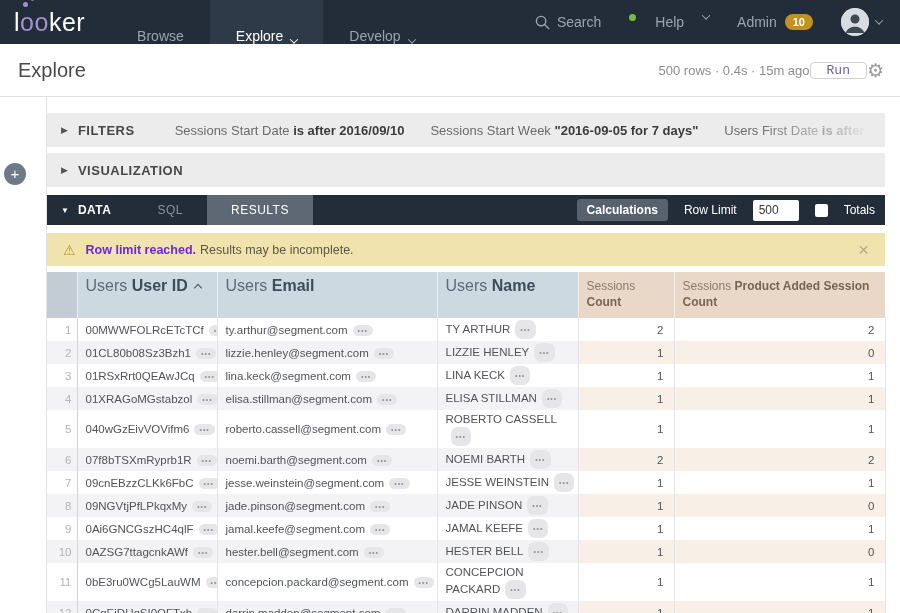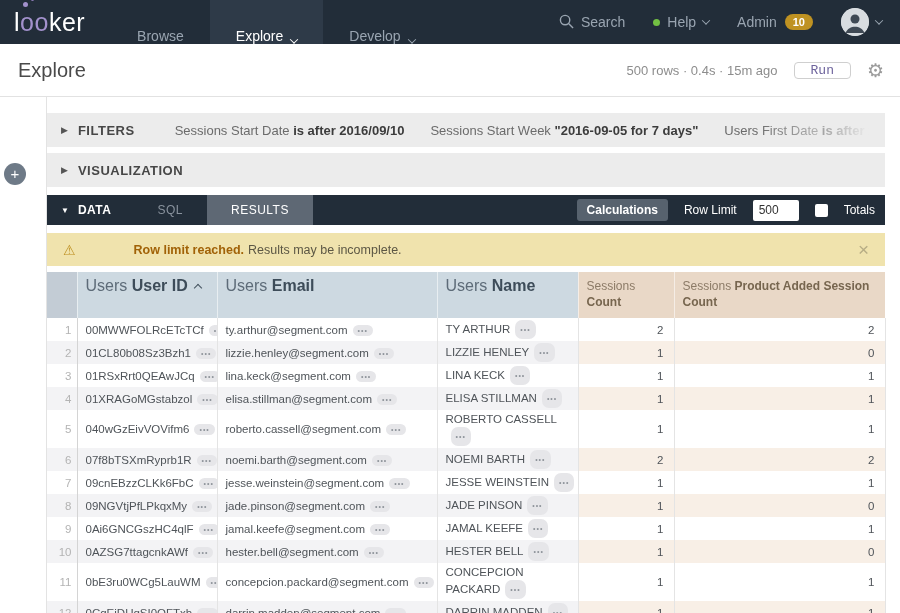--- a/index.html
+++ b/index.html
@@ -9,32 +9,32 @@
   
   .navbar { display:flex; align-items:stretch; height:44px; background:#222d39; color:#9aa5b1; font-size:14px; }
   .logo { display:flex; align-items:center; padding:0 26px 0 14px; font-size:25px; color:#fff; letter-spacing:.5px; }
   .logo .oo { color:#a291cc; position:relative; }
   .logo .oo::before { content:""; position:absolute; width:5px; height:5px; border-radius:50%; background:#a291cc; top:-6px; left:3px; }
   .logo .oo::after  { content:""; position:absolute; width:3px; height:3px; border-radius:50%; background:#8d7bb8; top:-10px; left:11px; }
   .nav-item { display:flex; align-items:flex-end; gap:8px; padding:0 26px; cursor:pointer; }
   .nav-item.active { background:#2e3a48; color:#fff; }
   .chev { display:inline-block; width:6px; height:6px; border-right:1.5px solid currentColor; border-bottom:1.5px solid currentColor; transform:rotate(45deg) translate(-1px,-1px); }
   .nav-right { margin-left:auto; display:flex; align-items:center; gap:28px; padding-right:18px; }
-  .nav-search { display:flex; align-items:flex-start; gap:7px; cursor:pointer; }
-  .nav-help { display:flex; align-items:center; gap:7px; cursor:pointer; }
+  .nav-search { display:flex; align-items:flex-end; gap:7px; cursor:pointer; }
+  .nav-help { display:flex; gap:19px; cursor:pointer; }
   .help-dot { width:7px; height:7px; border-radius:50%; background:#72c043; }
   .nav-admin { display:flex; align-items:center; gap:8px; cursor:pointer; }
   .admin-badge { background:#bf9222; color:#fff; font-size:11px; font-weight:bold; border-radius:9px; padding:2px 8px; }
   .nav-user { display:flex; align-items:center; gap:7px; cursor:pointer; }
   .avatar { width:28px; height:28px; border-radius:50%; overflow:hidden; background:#d8dce0; }
 
   
   .explore-header { display:flex; align-items:center; height:53px; border-bottom:1px solid #e2e2e2; padding:0 16px 0 18px; }
   .page-title { font-size:20px; color:#4a4a4a; }
-  .header-right { margin-left:auto; display:flex; align-items:center; gap:16px; }
+  .header-right { margin-left:auto; display:flex; align-items:center; }
   .query-stats { font-size:13px; color:#8d8d8d; }
   .run-btn { background:#fff; border:1px solid #cfcfcf; border-radius:4px; color:#6d639c; font-size:13px; padding:0 16px; cursor:pointer; font-family:Liberation Mono, monospace; }
   .gear { font-size:19px; color:#9b9b9b; cursor:pointer; line-height:1; }
 
   
   .content { display:flex; height:569px; }
   .left-rail { width:47px; border-right:1px solid #e3e3e3; position:relative; flex:none; }
   .plus-btn { position:absolute; top:66px; left:4px; width:22px; height:22px; border-radius:50%; background:#6e7a87; color:#fff; font-size:15px; line-height:21px; text-align:center; cursor:pointer; }
   .main { flex:none; width:838px; padding-top:16px; }
 
@@ -55,21 +55,21 @@
   .tab.active { background:#5e6874; color:#fff; }
   .data-right { margin-left:auto; display:flex; align-items:center; gap:16px; padding-right:10px; }
   .calc-btn { background:#57626e; border:none; border-radius:3px; color:#fff; font-weight:bold; font-size:12px; padding:4px 10px; cursor:pointer; font-family:inherit; }
   .rowlimit-label, .totals-label { font-size:12px; color:#fff; }
   .rowlimit-input { width:46px; height:21px; border:none; border-radius:2px; font-size:12px; padding:0 6px; font-family:inherit; color:#333; }
   .totals-check { width:13px; height:13px; background:#fff; border-radius:2px; display:inline-block; cursor:pointer; }
 
   
   .warning-bar { display:flex; align-items:center; height:33px; background:#f0e3ad; margin-top:8px; padding:0 16px; font-size:12.5px; color:#5c5744; }
   .warn-icon { color:#bd8e1e; font-size:14px; margin-right:10px; }
-  .warning-bar b { color:#a16207; margin-right:4px;margin-left:48px; }
+  .warning-bar b { color:#6d28d9; margin-right:4px; }
   .warn-close { margin-left:auto; font-size:19px; color:#b7ad85; cursor:pointer; line-height:1; }
 
   
   .results-table { width:838px; border-collapse:collapse; table-layout:fixed; margin-top:6px; font-size:11.5px; }
   .results-table th { height:46px; vertical-align:top; text-align:left; padding:6px 4px 0 8px; font-weight:normal; border-right:1px solid rgba(255,255,255,.55); line-height:16px; cursor:pointer; }
   th.dimension { background:#cdd9e1; color:#5d6b78; font-size:16px; }
   th.dimension b { color:#3d4c59; }
   th.measure { background:#e9d8c7; color:#8c7b67; font-size:12px; }
   th.measure b { color:#77664f; }
   th.corner { background:#c3ccd5; cursor:default; }

